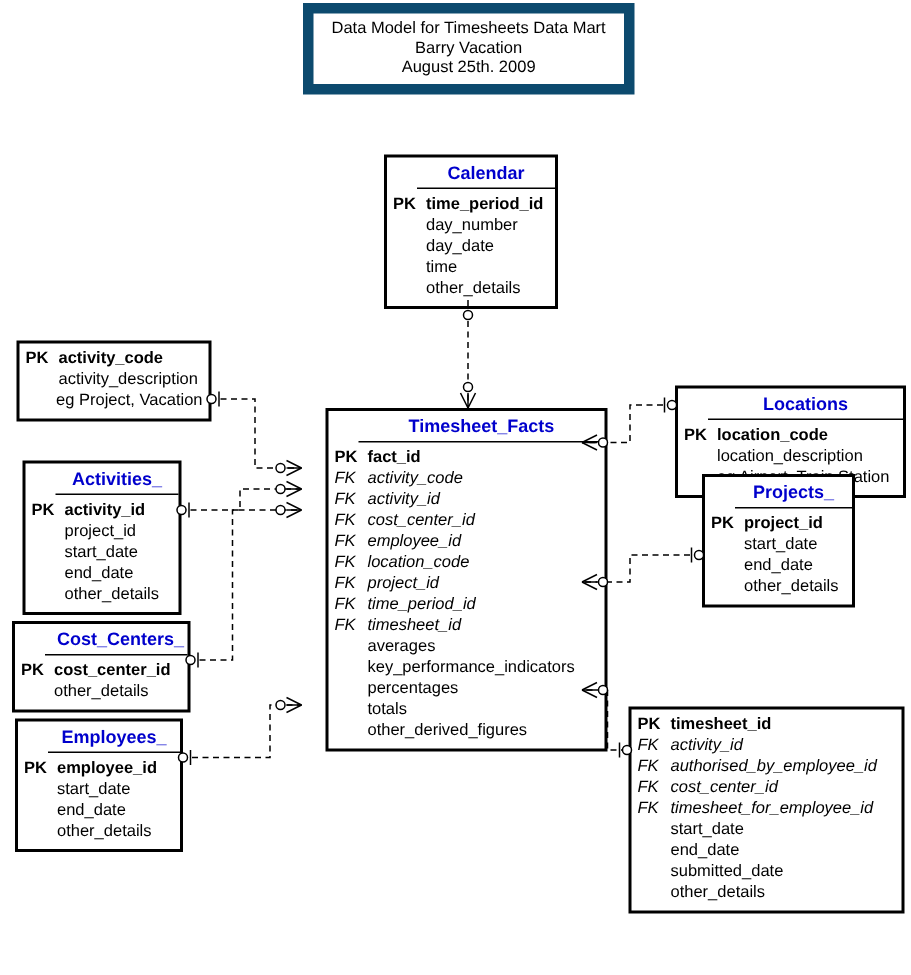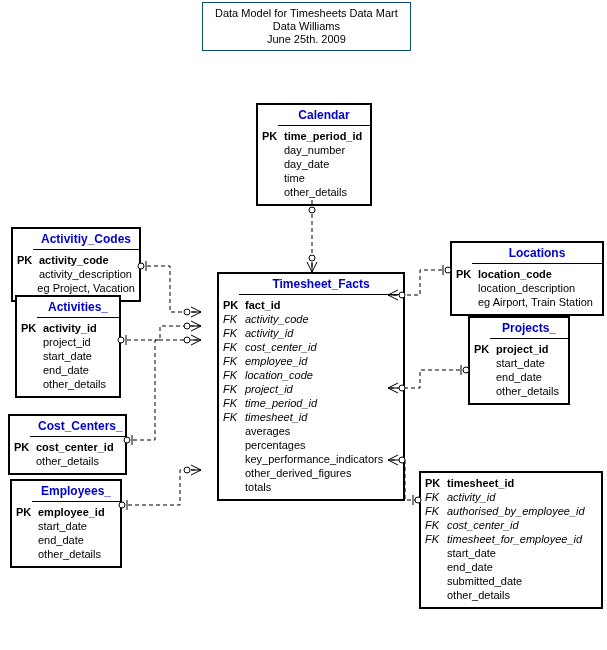--- a/index.html
+++ b/index.html
@@ -7,21 +7,21 @@
     padding: 0;
     font-family: Arial, sans-serif;
     background: #fff;
     width: 607px;
     height: 650px;
     position: relative;
     overflow: hidden;
   }
   .title-box {
     position: absolute;
-    border: 1px solid #0c4a6e;
+    border: 7px solid #0c4a6e;
     padding: 4px 12px;
     text-align: center;
     font-size: 11px;
     line-height: 13px;
     background: #fff;
   }
   .entity {
     position: absolute;
     border: 2px solid #000;
     background: #fff;
@@ -58,22 +58,22 @@
     position: absolute;
     top: 0; left: 0;
     pointer-events: none;
   }
 </style>
 </head>
 <body>
 
 <div class="title-box" style="left:202px; top:2px;">
   <div>Data Model for Timesheets Data Mart</div>
-  <div>Data Williams</div>
-  <div>June 25th. 2009</div>
+  <div>Barry Vacation</div>
+  <div>August 25th. 2009</div>
 </div>
 
 <div class="entity" style="left:256px; top:103px; width:112px;">
   <div class="entity-title">Calendar</div>
   <div class="entity-body">
     <div class="row">
         <span class="keycol">PK</span>
         <span class="namecol bold">time_period_id</span>
       </div>
     <div class="row">
@@ -89,38 +89,37 @@
         <span class="namecol">time</span>
       </div>
     <div class="row">
         <span class="keycol"></span>
         <span class="namecol">other_details</span>
       </div>
   </div>
 </div>
 
 <div class="entity" style="left:11px; top:227px; width:126px;">
-  <div class="entity-title">Activitiy_Codes</div>
   <div class="entity-body">
     <div class="row">
         <span class="keycol">PK</span>
         <span class="namecol bold">activity_code</span>
       </div>
     <div class="row">
         <span class="keycol"></span>
         <span class="namecol">activity_description</span>
       </div>
     <div class="row">
         <span class="keycol"></span>
         <span class="namecol">eg Project, Vacation</span>
       </div>
   </div>
 </div>
 
-<div class="entity" style="left:15px; top:295px; width:102px;">
+<div class="entity" style="left:15px; top:307px; width:102px;">
   <div class="entity-title">Activities_</div>
   <div class="entity-body">
     <div class="row">
         <span class="keycol">PK</span>
         <span class="namecol bold">activity_id</span>
       </div>
     <div class="row">
         <span class="keycol"></span>
         <span class="namecol">project_id</span>
       </div>
@@ -213,38 +212,38 @@
     <div class="row">
         <span class="keycol fk">FK</span>
         <span class="namecol italic">timesheet_id</span>
       </div>
     <div class="row">
         <span class="keycol"></span>
         <span class="namecol">averages</span>
       </div>
     <div class="row">
         <span class="keycol"></span>
+        <span class="namecol">key_performance_indicators</span>
+      </div>
+    <div class="row">
+        <span class="keycol"></span>
         <span class="namecol">percentages</span>
       </div>
     <div class="row">
         <span class="keycol"></span>
-        <span class="namecol">key_performance_indicators</span>
+        <span class="namecol">totals</span>
       </div>
     <div class="row">
         <span class="keycol"></span>
         <span class="namecol">other_derived_figures</span>
       </div>
-    <div class="row">
-        <span class="keycol"></span>
-        <span class="namecol">totals</span>
-      </div>
-  </div>
-</div>
-
-<div class="entity" style="left:450px; top:241px; width:150px;">
+  </div>
+</div>
+
+<div class="entity" style="left:450px; top:257px; width:150px;">
   <div class="entity-title">Locations</div>
   <div class="entity-body">
     <div class="row">
         <span class="keycol">PK</span>
         <span class="namecol bold">location_code</span>
       </div>
     <div class="row">
         <span class="keycol"></span>
         <span class="namecol">location_description</span>
       </div>

